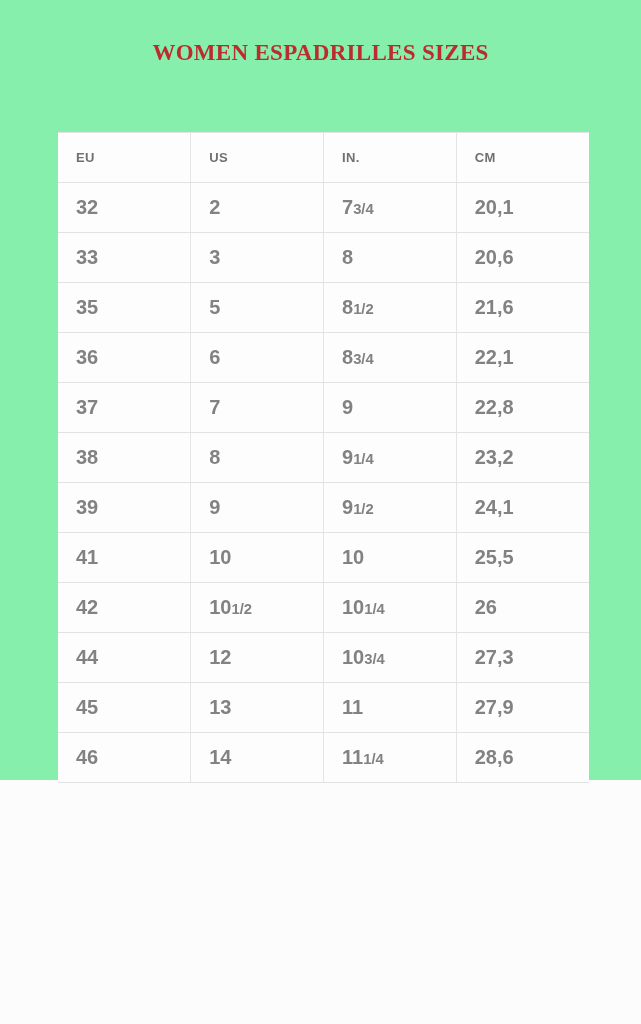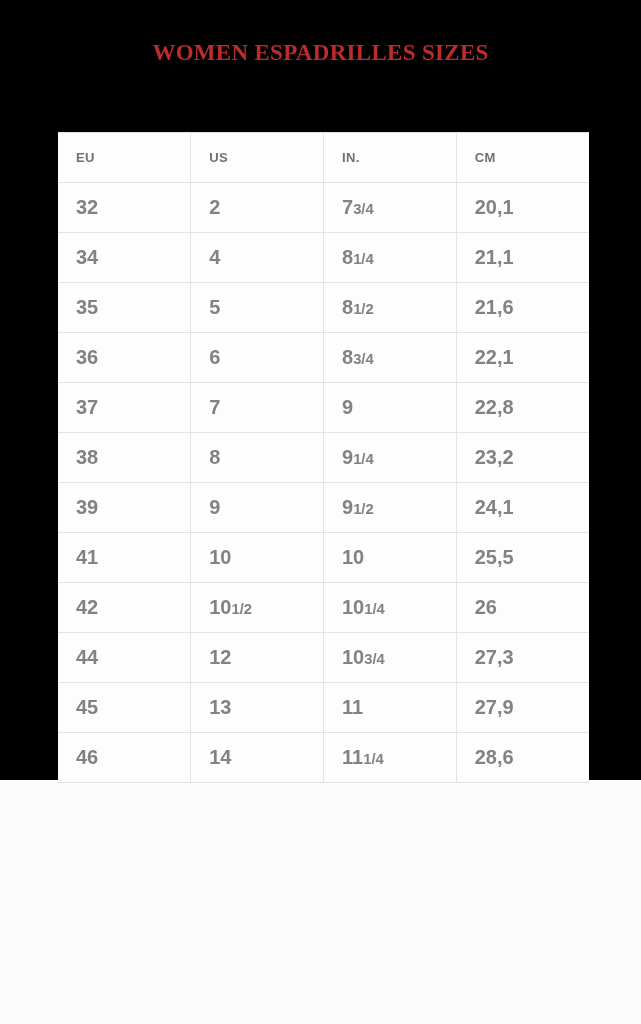--- a/index.html
+++ b/index.html
@@ -10,21 +10,21 @@
     width: 641px;
     height: 1024px;
     background: #fcfcfc;
     font-family: "Liberation Sans", sans-serif;
     overflow: hidden;
   }
   .page {
     position: relative;
     width: 641px;
     height: 780px;
-    background: #000000;
+    background: #86efac;
     box-sizing: border-box;
   }
 
   .chart-title {
     position: absolute;
     top: 40px;
     left: 0;
     width: 641px;
     text-align: center;
     color: #bc2b2e;
@@ -113,24 +113,24 @@
         </tr>
       </thead>
       <tbody id="table-body">
           <tr>
             <td><span class="cellval">32</span></td>
             <td><span class="cellval">2</span></td>
             <td><span class="cellval">7</span><span class="frac">3/4</span></td>
             <td><span class="cellval">20,1</span></td>
           </tr>
           <tr>
-            <td><span class="cellval">34</span></td>
-            <td><span class="cellval">4</span></td>
-            <td><span class="cellval">8</span><span class="frac">1/4</span></td>
-            <td><span class="cellval">21,1</span></td>
+            <td><span class="cellval">33</span></td>
+            <td><span class="cellval">3</span></td>
+            <td><span class="cellval">8</span></td>
+            <td><span class="cellval">20,6</span></td>
           </tr>
           <tr>
             <td><span class="cellval">35</span></td>
             <td><span class="cellval">5</span></td>
             <td><span class="cellval">8</span><span class="frac">1/2</span></td>
             <td><span class="cellval">21,6</span></td>
           </tr>
           <tr>
             <td><span class="cellval">36</span></td>
             <td><span class="cellval">6</span></td>

